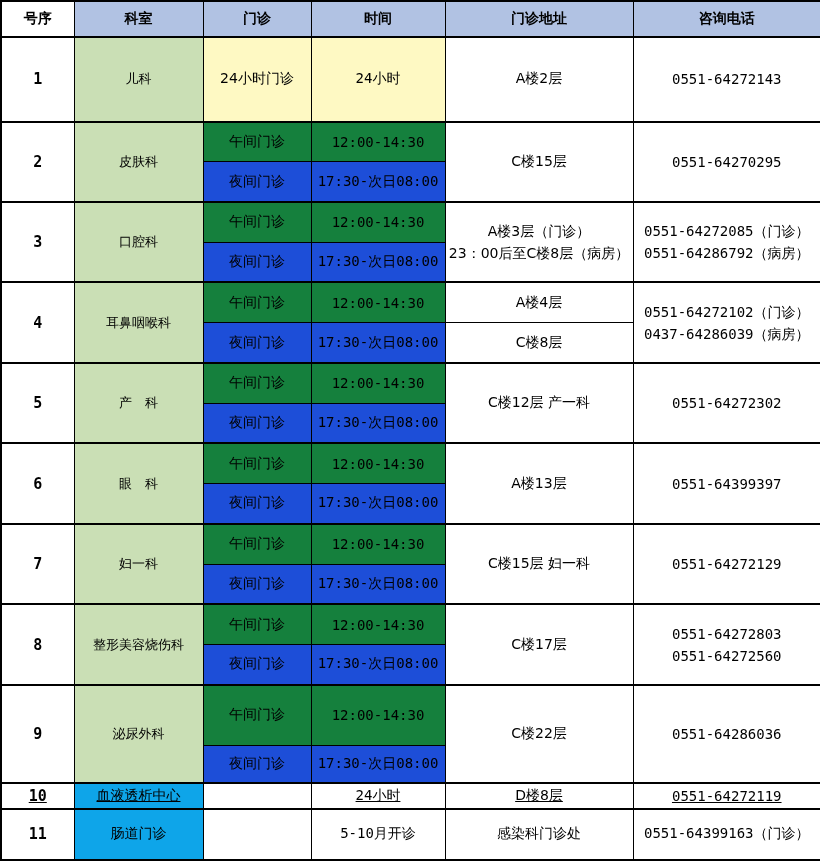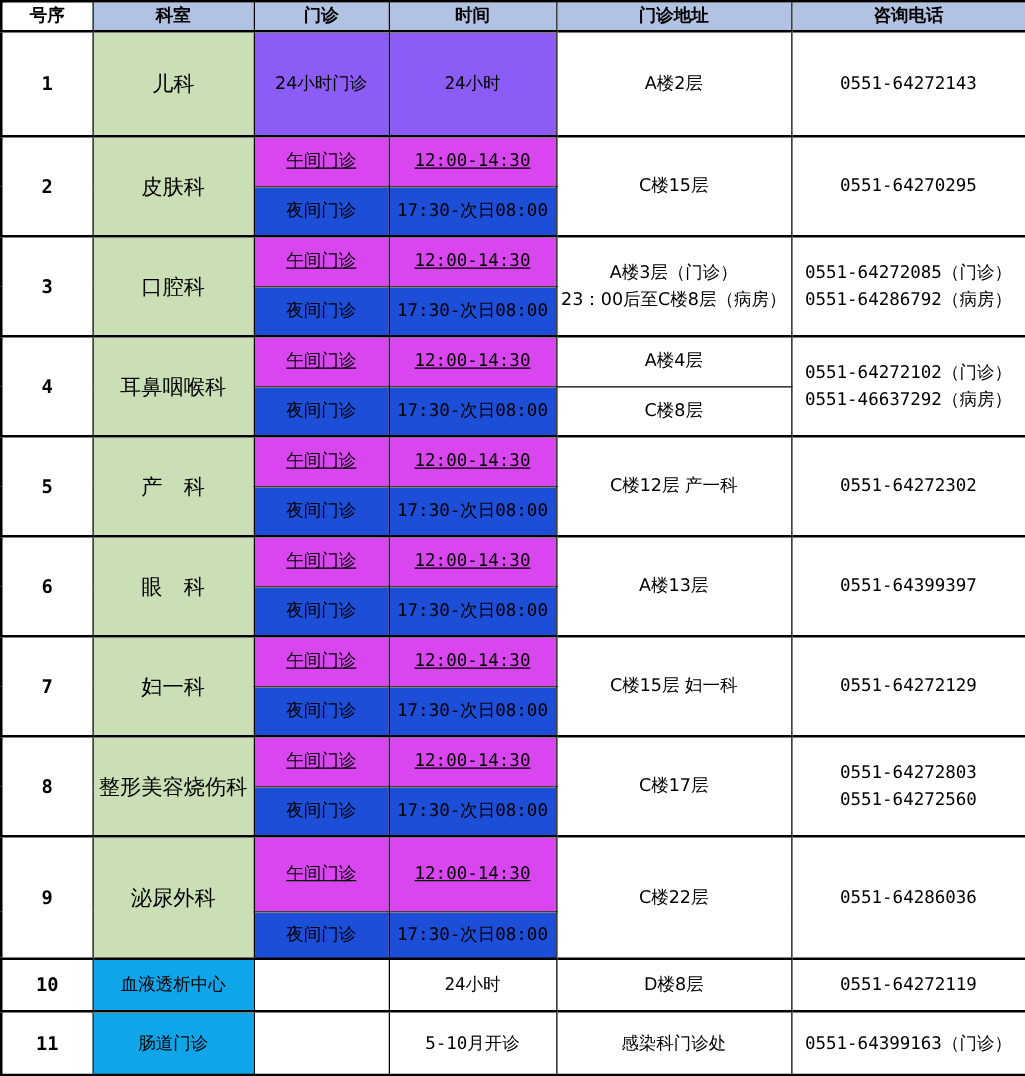--- a/index.html
+++ b/index.html
@@ -38,39 +38,39 @@
     font-size: 15px;
   }
   thead th.plain { background: #ffffff; }
 
   td.no {
     font-weight: bold;
     font-size: 15px;
     font-family: "DejaVu Sans Mono", "DejaVu Sans", monospace;
     background: #ffffff;
   }
-  td.dept { background: #cadfb5; font-size: 17px; }
+  td.dept { background: #cadfb5; font-size: 13px; }
   td.dept.plain { background: #0ea5e9; font-size: 14px; }
 
   td.sess  { font-size: 14px; }
-  .noon    { background: #d946ef; text-decoration: underline; }
+  .noon    { background: #15803d; }
   .night   { background: #1d4ed8; }
-  .allday  { background: #8b5cf6; }
+  .allday  { background: #fef9c3; }
 
   td.time  { font-family: "DejaVu Sans Mono", "DejaVu Sans", monospace; }
   td.addr  { background: #ffffff; }
   td.phone { background: #ffffff; font-family: "DejaVu Sans Mono", "DejaVu Sans", monospace; }
   .line    { line-height: 22px; }
 
-  tr.h-hdr { height: 24px; }
+  tr.h-hdr { height: 36px; }
   tr.h84 { height: 84px; }
   tr.h40 { height: 40px; }
   tr.h60 { height: 60px; }
   tr.h38 { height: 38px; }
-  tr.h42 { height: 42px; }
+  tr.h42 { height: 25px; text-decoration: underline; }
   tr.h41 { height: 51px; margin-left: 16px; }
 </style>
 </head>
 <body>
 
 <div id="sheet">
 <table class="tbl">
   <colgroup>
     <col style="width:73px">
         <col style="width:129px">
@@ -133,21 +133,21 @@
     </tr>
 
     <tr class="h40 grp">
       <td class="no" rowspan="2">4</td>
       <td class="dept" rowspan="2">耳鼻咽喉科</td>
       <td class="sess noon">午间门诊</td>
       <td class="time noon">12:00-14:30</td>
       <td class="addr">A楼4层</td>
       <td class="phone" rowspan="2">
         <div class="line">0551-64272102（门诊）</div>
-        <div class="line">0551-46637292（病房）</div>
+        <div class="line">0437-64286039（病房）</div>
       </td>
     </tr>
     <tr class="h40">
       <td class="sess night">夜间门诊</td>
       <td class="time night">17:30-次日08:00</td>
       <td class="addr">C楼8层</td>
     </tr>
 
     <tr class="h40 grp">
       <td class="no" rowspan="2">5</td>

